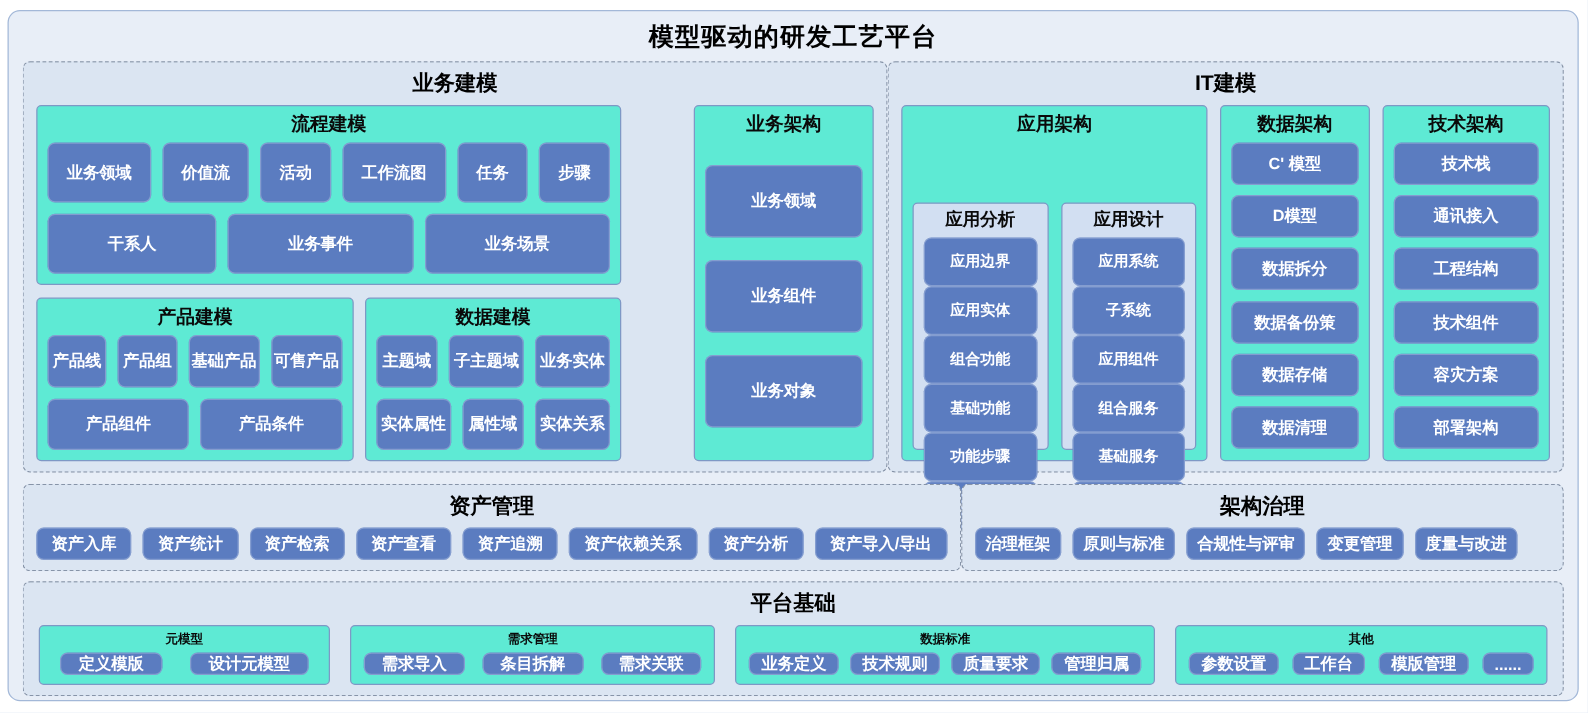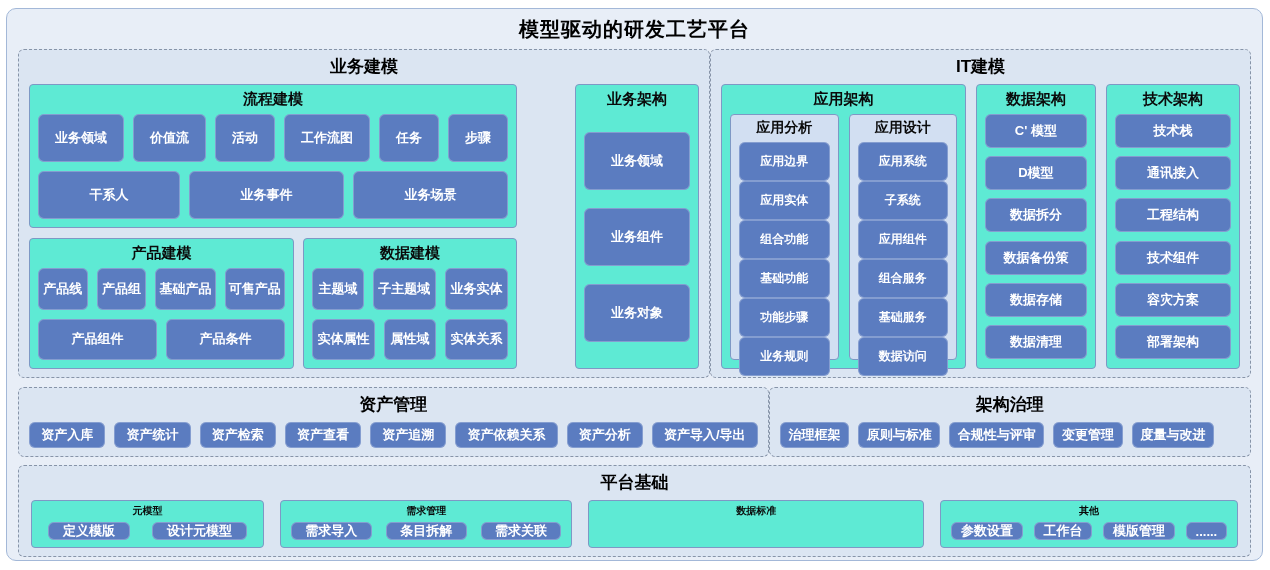--- a/index.html
+++ b/index.html
@@ -53,27 +53,27 @@
   
   .sect-business{flex:688;}
   .sect-it{flex:533;}
   .left-col{flex:1;display:flex;flex-direction:column;gap:10px;min-width:0;}
   .panel-process{flex:1;}
   .rows-wrap{display:flex;flex-direction:column;gap:9px;flex:1;}
   .rows-wrap .chips{flex:1;}
   .pd-row{display:flex;gap:9px;flex:1;min-height:0;}
   .panel-product{flex:1.26;}
   .panel-datamodel{flex:1;}
-  .panel-bizarch{width:124px;flex:none;margin-left:48px;}
+  .panel-bizarch{width:144px;flex:none;margin-left:48px;}
   .col-chips{display:flex;flex-direction:column;flex:1;min-height:0;}
   .panel-bizarch .col-chips{justify-content:space-evenly;}
   .panel-bizarch .chip{flex:none;height:58px;}
   
   .panel-apparch{flex:250;}
-  .sub-row{display:flex;gap:10px;flex:1;min-height:0;}
+  .sub-row{display:flex;gap:10px;flex:1;min-height:0;margin-top:48px;}
   .subpanel{
     flex:1;box-sizing:border-box;background:#d2dff2;
     border:1px solid #7e98c5;border-radius:4px;
     padding:2px 8px 7px 8px;display:flex;flex-direction:column;min-width:0;
   }
   .subpanel-title{
     text-align:center;font-size:14px;font-weight:bold;color:#0a0a0a;
     padding:2px 0 5px 0;flex:none;
   }
   .subpanel .col-chips{justify-content:space-between;}
@@ -271,20 +271,26 @@
       <div class="panel panel-req">
         <div class="panel-title">需求管理</div>
         <div class="chips">
             <div class="chip">需求导入</div>
             <div class="chip">条目拆解</div>
             <div class="chip">需求关联</div>
           </div>
       </div>
       <div class="panel panel-datastd">
         <div class="panel-title">数据标准</div>
+        <div class="chips">
+            <div class="chip">业务定义</div>
+            <div class="chip">技术规则</div>
+            <div class="chip">质量要求</div>
+            <div class="chip">管理归属</div>
+          </div>
       </div>
       <div class="panel panel-other">
         <div class="panel-title">其他</div>
         <div class="chips">
             <div class="chip">参数设置</div>
             <div class="chip">工作台</div>
             <div class="chip">模版管理</div>
             <div class="chip">......</div>
           </div>
       </div>

